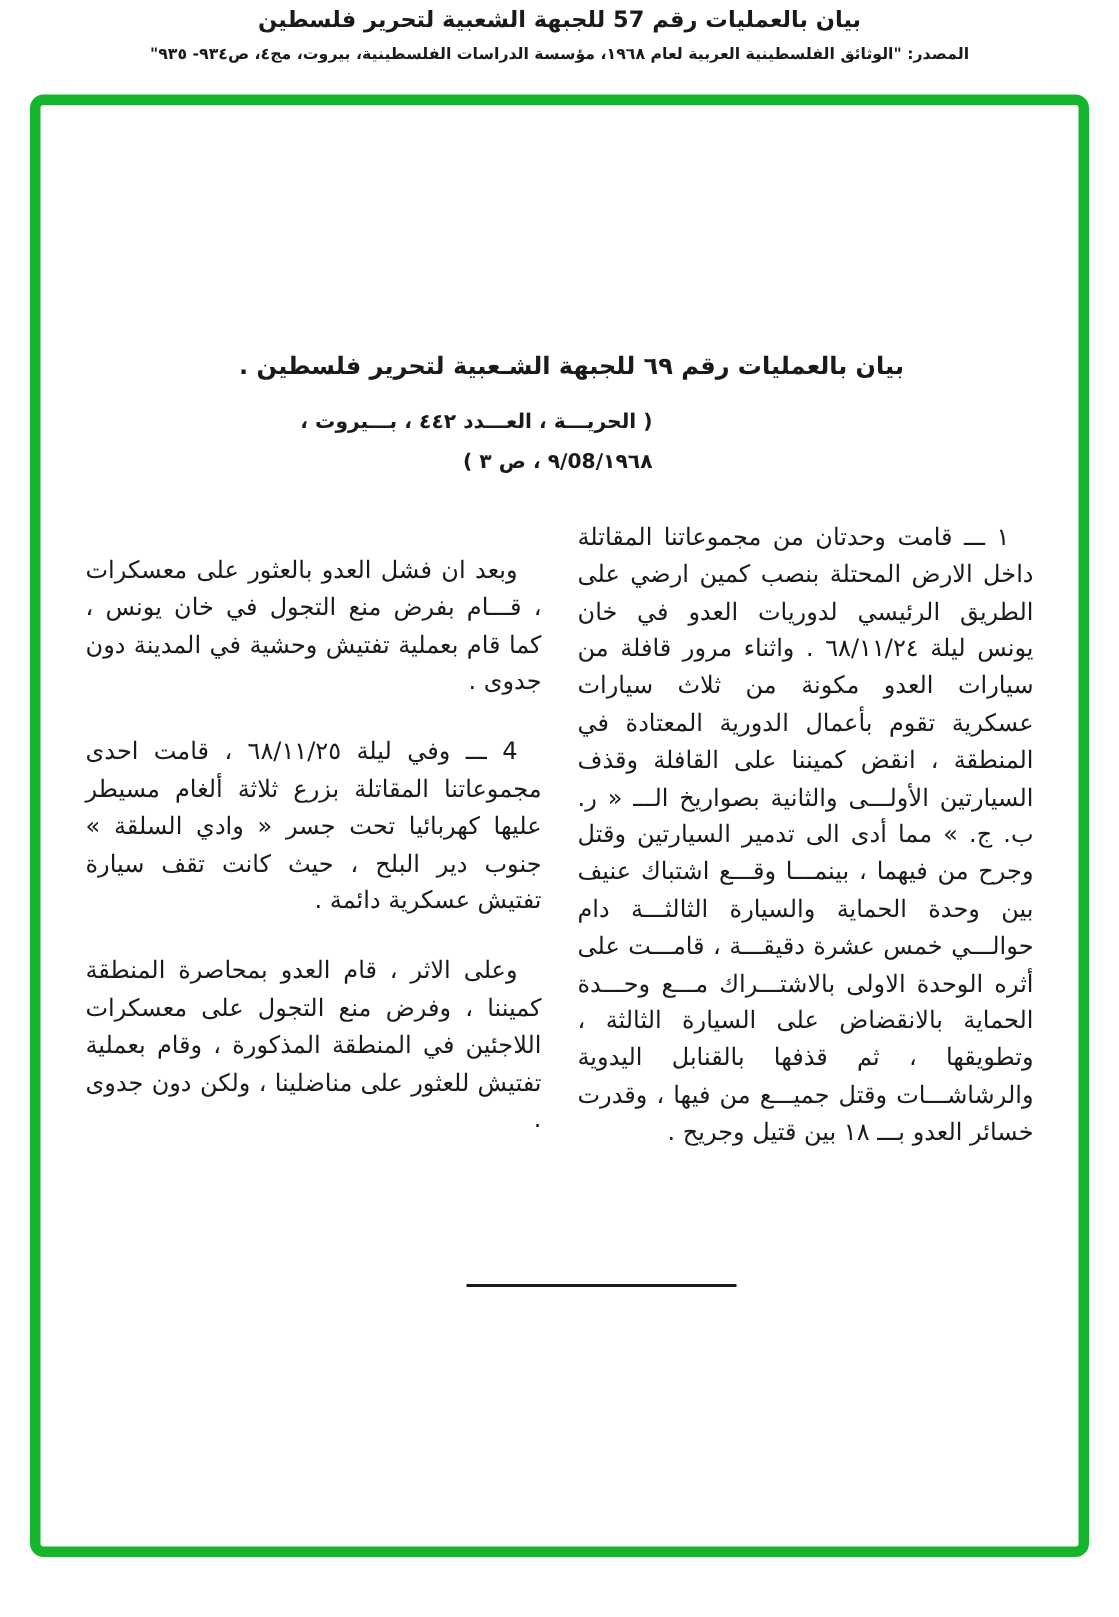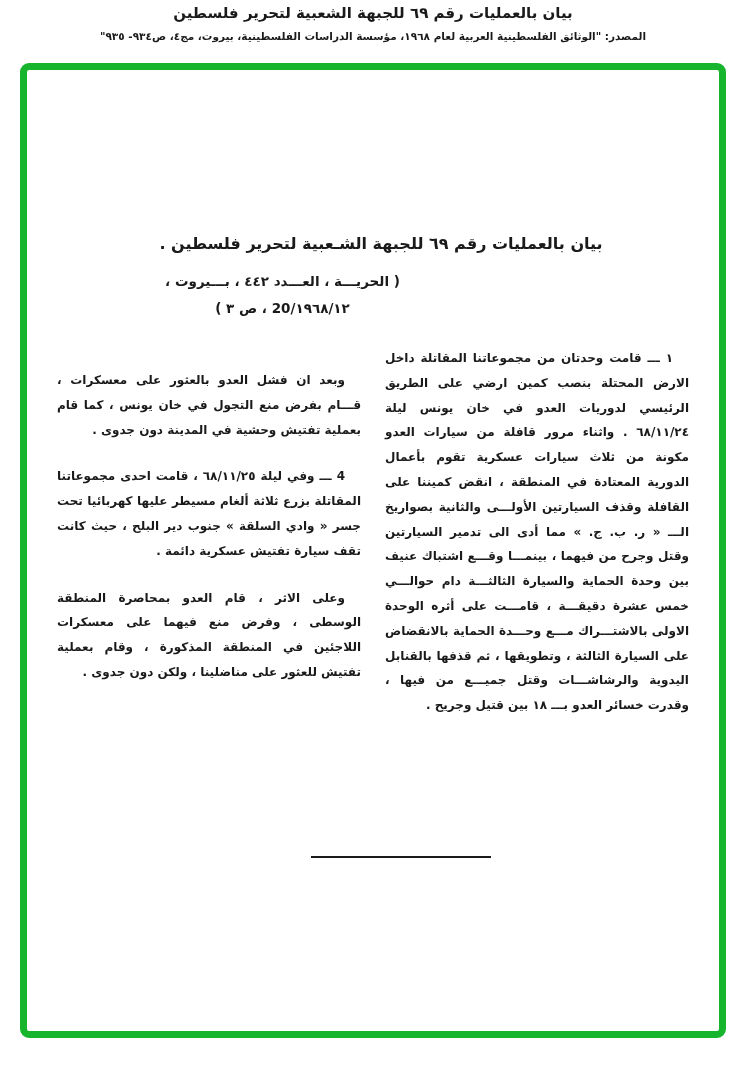--- a/index.html
+++ b/index.html
@@ -30,57 +30,56 @@
     border-radius:9px;
     background:#ffffff;
   }
   .doc-title {
     position:absolute; top:234px; left:16px; right:0;
     text-align:center;
     font-size:16px; font-weight:bold;
   }
   .citation {
     position:absolute; top:268px; left:130px; width:305px;
-    text-align:center;
     font-size:13.5px; font-weight:bold;
     line-height:27px;
   }
   .col {
     position:absolute; width:304px;
-    font-size:12px; font-weight:bold;
+    font-size:16px; font-weight:normal;
     line-height:24.8px;
     text-align:justify;
   }
   .col p { margin:0 0 22px 0; text-indent:16px; }
   .col-right { right:57px; top:346px; }
   .col-left  { left:57px;  top:368px; }
   .divider {
     position:absolute; left:311px; top:856px;
     width:180px; height:2px;
     background:#1a1a1a;
   }
 </style>
 </head>
 <body>
 
-<div class="hdr-title">بيان بالعمليات رقم ٦٩ للجبهة الشعبية لتحرير فلسطين</div>
+<div class="hdr-title">بيان بالعمليات رقم 57 للجبهة الشعبية لتحرير فلسطين</div>
 <div class="hdr-source">المصدر: "الوثائق الفلسطينية العربية لعام ١٩٦٨، مؤسسة الدراسات الفلسطينية، بيروت، مج٤، ص٩٣٤- ٩٣٥"</div>
 
 <div class="frame"></div>
 
 <div class="doc-title">بيان بالعمليات رقم ٦٩ للجبهة الشـعبية لتحرير فلسطين .</div>
 
 <div class="citation">
   <div>( الحريـــة ، العـــدد ٤٤٢ ، بـــيروت ،</div>
-  <div>١٩٦٨/١٢/20 ، ص ٣ )</div>
+  <div>١٩٦٨/08/٩ ، ص ٣ )</div>
 </div>
 
 <div class="col col-right">
   <p>١ ـــ قامت وحدتان من مجموعاتنا المقاتلة داخل الارض المحتلة بنصب كمين ارضي على الطريق الرئيسي لدوريات العدو في خان يونس ليلة ٦٨/١١/٢٤ . واثناء مرور قافلة من سيارات العدو مكونة من ثلاث سيارات عسكرية تقوم بأعمال الدورية المعتادة في المنطقة ، انقض كميننا على القافلة وقذف السيارتين الأولـــى والثانية بصواريخ الـــ « ر. ب. ج. » مما أدى الى تدمير السيارتين وقتل وجرح من فيهما ، بينمـــا وقـــع اشتباك عنيف بين وحدة الحماية والسيارة الثالثـــة دام حوالـــي خمس عشرة دقيقـــة ، قامـــت على أثره الوحدة الاولى بالاشتـــراك مـــع وحـــدة الحماية بالانقضاض على السيارة الثالثة ، وتطويقها ، ثم قذفها بالقنابل اليدوية والرشاشـــات وقتل جميـــع من فيها ، وقدرت خسائر العدو بـــ ١٨ بين قتيل وجريح .</p>
 </div>
 
 <div class="col col-left">
   <p>وبعد ان فشل العدو بالعثور على معسكرات ، قـــام بفرض منع التجول في خان يونس ، كما قام بعملية تفتيش وحشية في المدينة دون جدوى .</p>
   <p>4 ـــ وفي ليلة ٦٨/١١/٢٥ ، قامت احدى مجموعاتنا المقاتلة بزرع ثلاثة ألغام مسيطر عليها كهربائيا تحت جسر « وادي السلقة » جنوب دير البلح ، حيث كانت تقف سيارة تفتيش عسكرية دائمة .</p>
-  <p>وعلى الاثر ، قام العدو بمحاصرة المنطقة الوسطى ، وفرض منع فيهما على معسكرات اللاجئين في المنطقة المذكورة ، وقام بعملية تفتيش للعثور على مناضلينا ، ولكن دون جدوى .</p>
+  <p>وعلى الاثر ، قام العدو بمحاصرة المنطقة كميننا ، وفرض منع التجول على معسكرات اللاجئين في المنطقة المذكورة ، وقام بعملية تفتيش للعثور على مناضلينا ، ولكن دون جدوى .</p>
 </div>
 
 <div class="divider"></div>
 
 </body></html>

